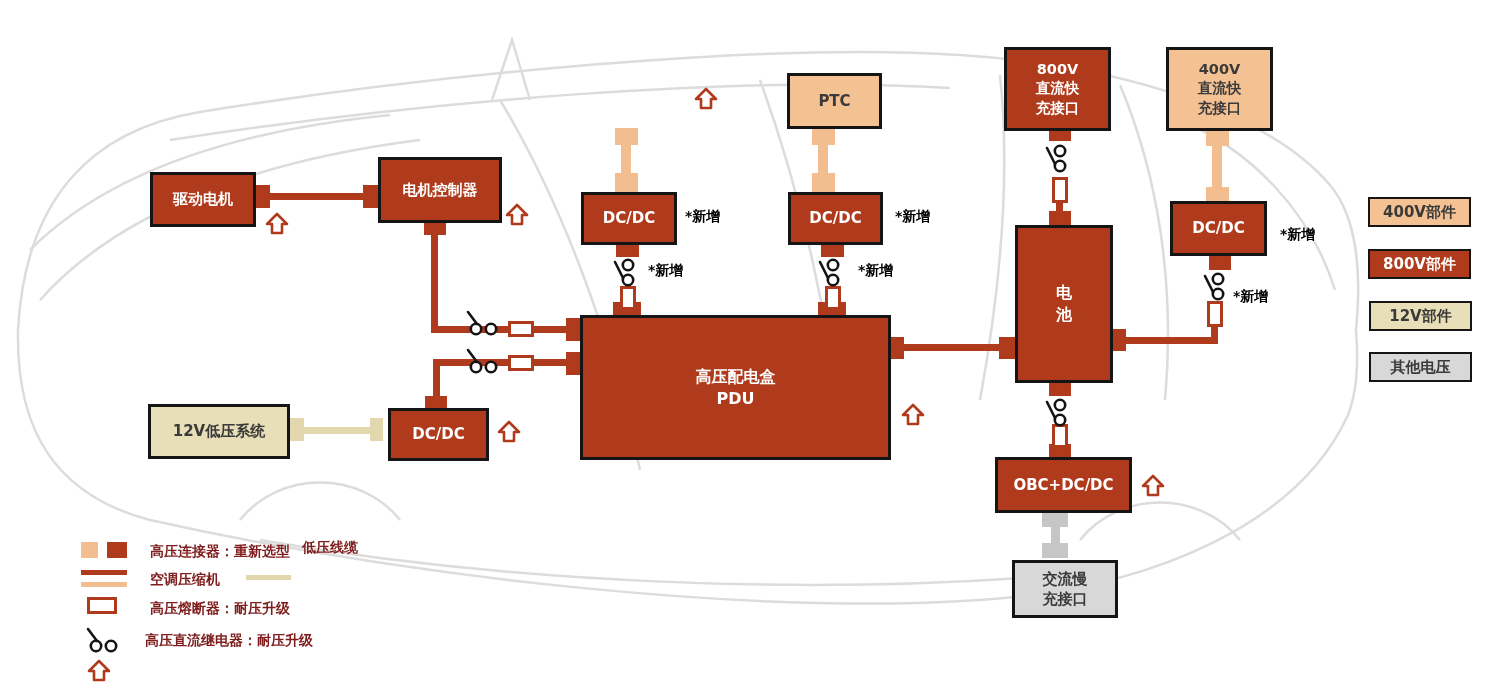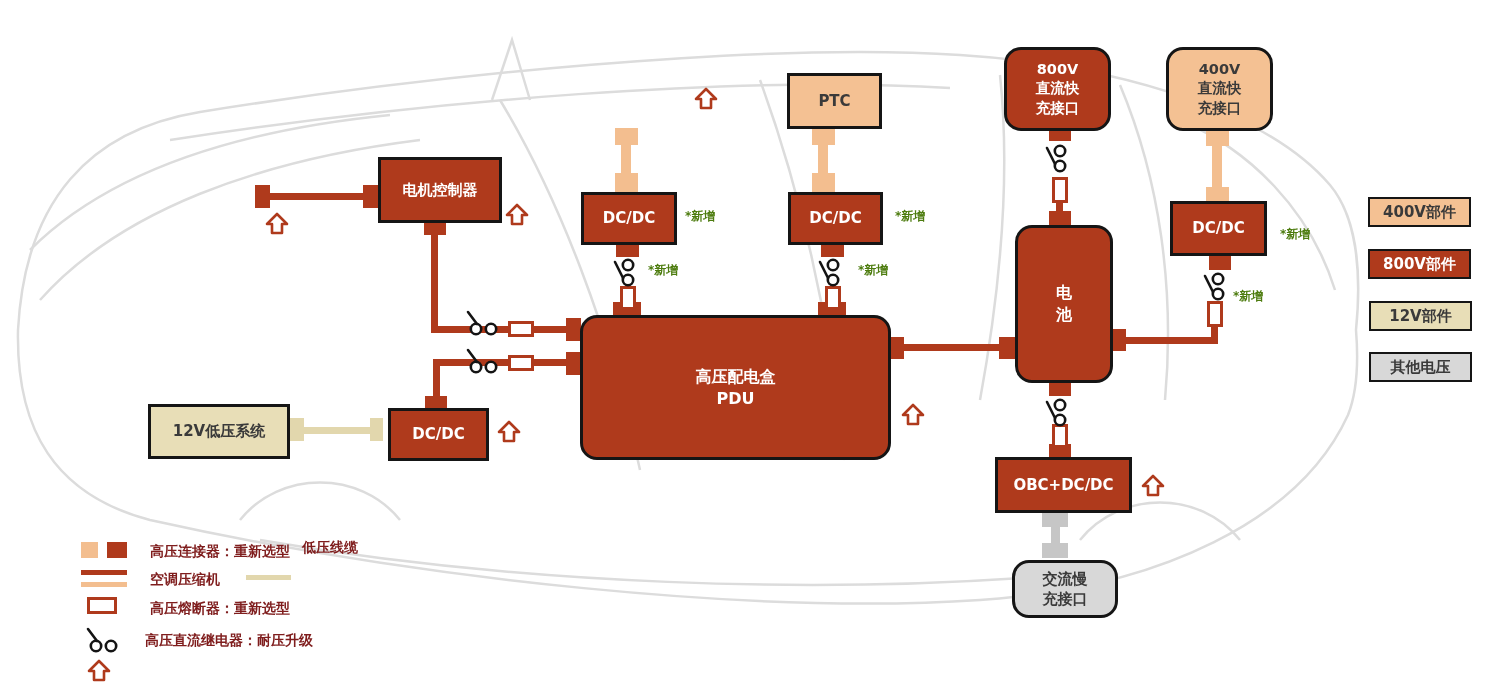--- a/index.html
+++ b/index.html
@@ -8,21 +8,21 @@
   .car-svg{position:absolute;left:0;top:0;}
   .car-svg path{stroke:#DCDCDC;stroke-width:2.5;fill:none;}
 
   .box{position:absolute;box-sizing:border-box;border:3px solid #151515;
        display:flex;align-items:center;justify-content:center;text-align:center;
        font-weight:700;font-size:15px;line-height:1.35;}
   .b-red{background:#AF3A1C;color:#fff;}
   .b-or{background:#F4C193;color:#3a3a3a;}
   .b-tan{background:#E8DEB7;color:#3a3a3a;}
   .b-gray{background:#D8D8D8;color:#3a3a3a;}
-  .pre{white-space:pre-line;border-radius:17px;}
+  .pre{white-space:pre-line;}
 
   .cable{position:absolute;}
   .c-red{background:#AF3A1C;}
   .c-or{background:#F3BE8F;}
   .c-tan{background:#E2D7AD;}
   .c-gray{background:#C6C6C6;}
 
   .tab{position:absolute;}
   .t-red{background:#AF3A1C;}
   .t-or{background:#F3BE8F;}
@@ -31,21 +31,21 @@
 
   .fuse{position:absolute;box-sizing:border-box;background:#fff;border:3px solid #AF3A1C;}
 
   .relay{position:absolute;}
   .relay circle{fill:#fff;stroke:#141414;stroke-width:2.6;}
   .relay path{fill:none;stroke:#141414;stroke-width:2.6;stroke-linecap:round;}
 
   .uparrow{position:absolute;}
   .uparrow polygon{fill:#fff;stroke:#AF3A1C;stroke-width:2.6;stroke-linejoin:round;}
 
-  .badge{position:absolute;font-size:12px;font-weight:600;color:#4d7c0f;white-space:nowrap;}
+  .badge{position:absolute;font-size:14px;font-weight:600;color:#000000;white-space:nowrap;}
 
   .lg-box{position:absolute;box-sizing:border-box;border:2.5px solid #151515;width:103px;height:30px;
           display:flex;align-items:center;justify-content:center;font-weight:700;font-size:15px;}
   .leg-text{position:absolute;font-size:14px;font-weight:700;color:#7f1d1d;white-space:nowrap;}
   .leg-line{position:absolute;}
 </style>
 </head>
 <body>
 
 <div class="stage">
@@ -167,20 +167,23 @@
   <svg class="uparrow" style="left:901px;top:403px" width="24" height="23" viewBox="0 0 24 23">
       <polygon points="12,2 22,12 17,12 17,21 7,21 7,12 2,12"></polygon>
     </svg>
   <svg class="uparrow" style="left:497px;top:420px" width="24" height="23" viewBox="0 0 24 23">
       <polygon points="12,2 22,12 17,12 17,21 7,21 7,12 2,12"></polygon>
     </svg>
   <svg class="uparrow" style="left:1141px;top:474px" width="24" height="23" viewBox="0 0 24 23">
       <polygon points="12,2 22,12 17,12 17,21 7,21 7,12 2,12"></polygon>
     </svg>
 
+  <div class="box b-red" style="left:150px;top:172px;width:106px;height:55px">
+      <span>驱动电机</span>
+    </div>
   <div class="box b-red" style="left:378px;top:157px;width:124px;height:66px">
       <span>电机控制器</span>
     </div>
   <div class="box b-or" style="left:787px;top:73px;width:95px;height:56px">
       <span>PTC</span>
     </div>
   <div class="box b-red" style="left:581px;top:192px;width:96px;height:53px">
       <span>DC/DC</span>
     </div>
   <div class="box b-red" style="left:788px;top:192px;width:95px;height:53px">
@@ -235,21 +238,21 @@
   <div class="leg-line t-red" style="left:107px;top:542px;width:20px;height:16px"></div>
   <span class="leg-text" style="left:150px;top:543px">高压连接器：重新选型</span>
 
   <div class="leg-line c-red" style="left:81px;top:570px;width:46px;height:5px"></div>
   <div class="leg-line c-or" style="left:81px;top:582px;width:46px;height:5px"></div>
   <span class="leg-text" style="left:150px;top:571px">空调压缩机</span>
   <div class="leg-line c-tan" style="left:246px;top:575px;width:45px;height:5px"></div>
   <span class="leg-text" style="left:302px;top:539px">低压线缆</span>
 
   <div class="fuse" style="left:87px;top:597px;width:30px;height:17px"></div>
-  <span class="leg-text" style="left:150px;top:600px">高压熔断器：重新选型</span>
+  <span class="leg-text" style="left:150px;top:600px">高压熔断器：耐压升级</span>
 
   <svg class="relay" style="left:86px;top:627px" width="36" height="26" viewBox="0 0 36 26">
       <circle cx="10" cy="19" r="5.2"></circle>
       <circle cx="25" cy="19" r="5.2"></circle>
       <path d="M11 14 L2 2"></path>
     </svg>
   <span class="leg-text" style="left:145px;top:632px">高压直流继电器：耐压升级</span>
 
   <svg class="uparrow" style="left:87px;top:659px" width="24" height="23" viewBox="0 0 24 23">
       <polygon points="12,2 22,12 17,12 17,21 7,21 7,12 2,12"></polygon>

